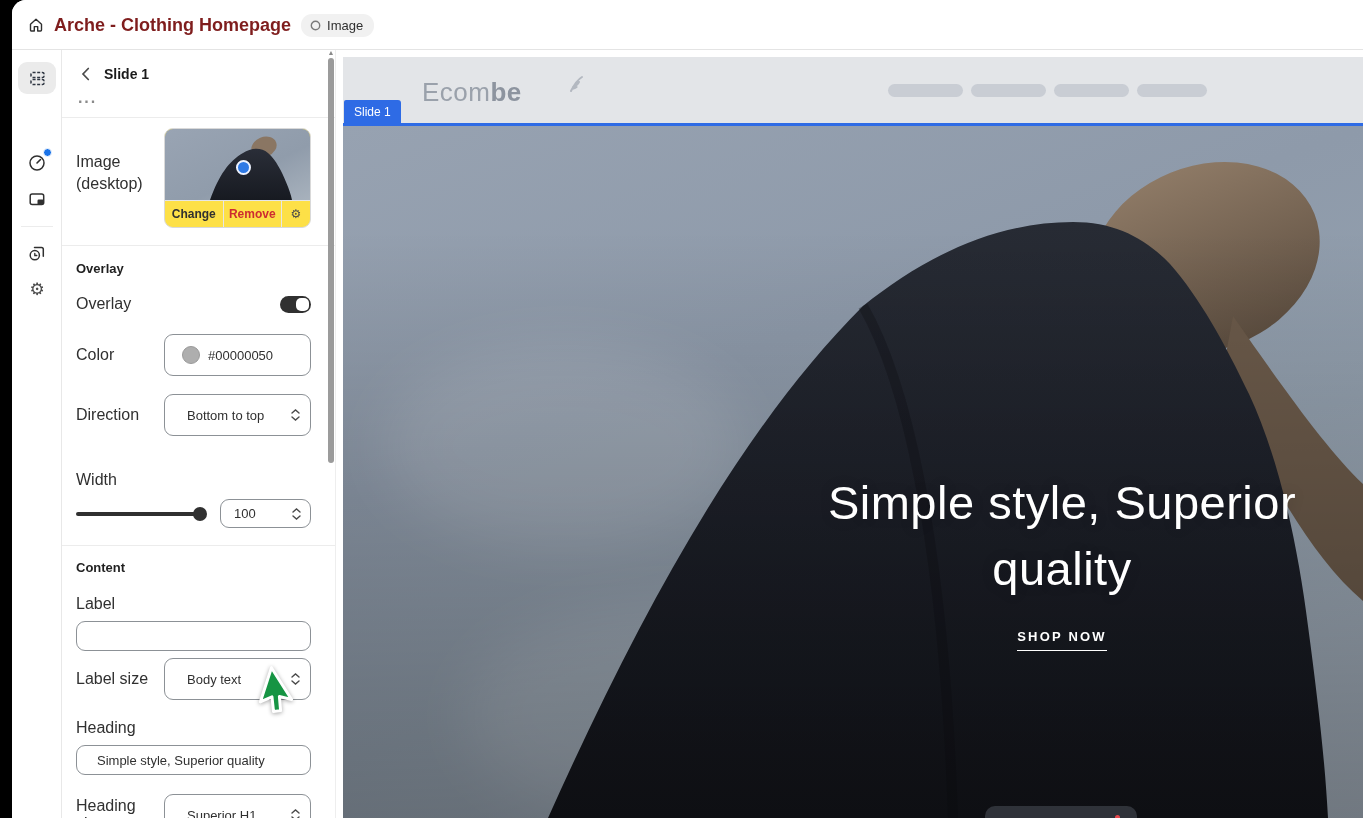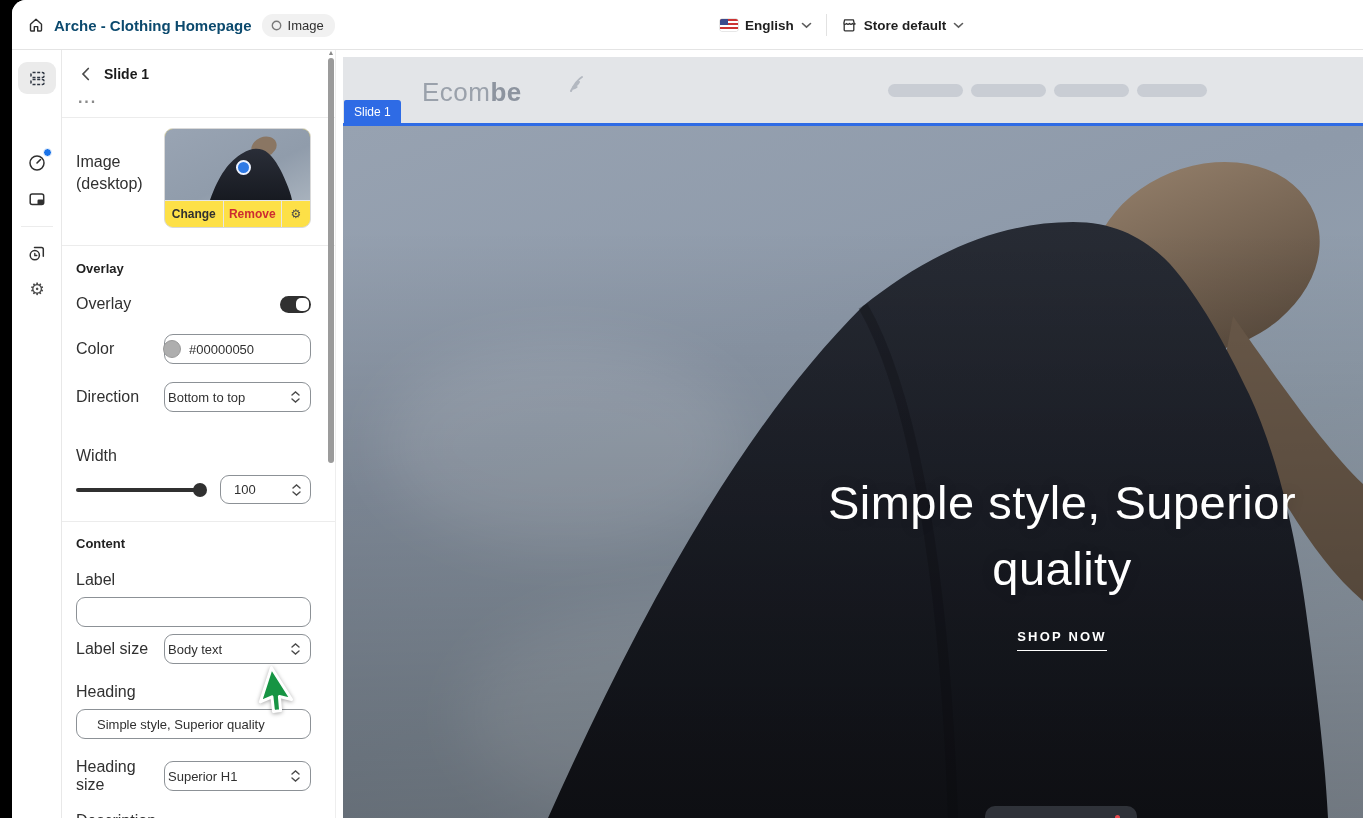--- a/index.html
+++ b/index.html
@@ -3,21 +3,21 @@
 <meta charset="utf-8">
 <style>
   html,body{margin:0;padding:0;background:#000;}
   *{box-sizing:border-box;font-family:"Liberation Sans",sans-serif;}
   #stage{position:relative;width:1363px;height:818px;overflow:hidden;background:#000;}
   #app{position:absolute;left:12px;top:0;width:1351px;height:818px;background:#fff;border-top-left-radius:14px;overflow:hidden;}
 
   
   .topbar{position:absolute;left:0;top:0;width:100%;height:50px;background:#fff;border-bottom:1px solid #e4e4e4;}
   .tb-left{position:absolute;left:16px;top:0;height:50px;display:flex;align-items:center;gap:10px;}
-  .tb-title{font-size:15px;font-weight:700;color:#0c4a6e;}
+  .tb-title{font-size:18px;font-weight:700;color:#7f1d1d;}
   .badge{display:flex;align-items:center;gap:6px;background:#f1f1f1;border-radius:11px;padding:4px 11px 4px 9px;font-size:13px;color:#303030;}
   .tb-center{position:absolute;left:708px;top:0;height:50px;display:flex;align-items:center;gap:14px;}
   .tb-group{display:flex;align-items:center;gap:7px;font-size:13.5px;font-weight:600;color:#1f1f1f;cursor:pointer;}
   .tb-divider{width:1px;height:22px;background:#e2e2e2;}
   .flag{width:18px;height:12px;border-radius:2px;overflow:hidden;position:relative;background:repeating-linear-gradient(#c33 0 2px,#fff 2px 4px);box-shadow:0 0 0 .5px #d0d0d0;}
   .flag:before{content:"";position:absolute;left:0;top:0;width:8px;height:6px;background:#3b4a8c;}
   svg.ic{display:block;}
 
   
   .iconbar{position:absolute;left:0;top:50px;width:50px;height:768px;background:#fff;border-right:1px solid #e8e8e8;}
@@ -46,21 +46,21 @@
   .media-btn{flex:1;display:flex;align-items:center;justify-content:center;font-weight:600;color:#303030;cursor:pointer;}
   .media-btn + .media-btn{border-left:1px solid #e6e6e6;}
   .media-gear{flex:none;width:29px;display:flex;align-items:center;justify-content:center;border-left:1px solid #e6e6e6;cursor:pointer;}
   .gear-glyph{font-family:"DejaVu Sans",sans-serif;color:#4a4a4a;}
 
   .sec-h{font-size:13px;font-weight:700;color:#1f1f1f;}
 
   .toggle{width:31px;height:17px;background:#303030;border-radius:9px;position:relative;margin-left:auto;cursor:pointer;}
   .toggle:after{content:"";position:absolute;right:2px;top:2px;width:13px;height:13px;border-radius:5px;background:#fff;}
 
-  .input,.select{height:30px;border:1px solid #8c9196;border-radius:9px;background:#fff;display:flex;align-items:center;padding:0 10px 0 3px;font-size:13px;color:#303030;}
+  .input,.select{height:42px;border:1px solid #8c9196;border-radius:9px;background:#fff;display:flex;align-items:center;padding:0 10px 0 22px;font-size:13px;color:#303030;}
   .select{cursor:pointer;}
   .select .sel-txt{flex:1;}
   .swatch{width:18px;height:18px;border-radius:50%;background:#aeaeae;border:1px solid #9a9a9a;margin:0 8px 0 -5px;flex:none;}
   .updown{margin-left:auto;display:flex;flex-direction:column;gap:2px;align-items:center;}
   .text-input{width:100%;height:30px;border:1px solid #8c9196;border-radius:9px;padding:0 20px;font-size:13px;color:#303030;outline:none;}
   textarea.text-input{height:70px;border-radius:9px;resize:none;padding-top:8px;}
 
   .slider-row{display:flex;align-items:center;margin-top:10px;}
   .slider{position:relative;width:129px;height:14px;flex:none;}
   .slider .track{position:absolute;left:0;top:5px;width:100%;height:4px;border-radius:2px;background:#303030;}
@@ -110,39 +110,20 @@
               <path d="M2.5 7.2 8 2.3l5.5 4.9V13a1 1 0 0 1-1 1h-2.8V9.6H6.3V14H3.5a1 1 0 0 1-1-1z" fill="none" stroke="#303030" stroke-width="1.4" stroke-linejoin="round"></path>
             </svg>
       </span>
       <span class="tb-title">Arche - Clothing Homepage</span>
       <span class="badge">
         <svg class="ic" width="11" height="11" viewBox="0 0 11 11">
               <circle cx="5.5" cy="5.5" r="4.2" fill="none" stroke="#7a7a7a" stroke-width="1.4"></circle>
             </svg>
         <span>Image</span>
       </span>
-    </div>
-    <div class="tb-center">
-      <div class="tb-group">
-        <span class="flag"></span>
-        <span>English</span>
-        <svg class="ic" width="11" height="7" viewBox="0 0 11 7">
-              <path d="M1.5 1.5 5.5 5.2 9.5 1.5" fill="none" stroke="#5c5c5c" stroke-width="1.6" stroke-linecap="round"></path>
-            </svg>
-      </div>
-      <div class="tb-divider"></div>
-      <div class="tb-group">
-        <svg class="ic" width="16" height="16" viewBox="0 0 16 16">
-              <path d="M2.8 6.5 3.6 2.8h8.8l.8 3.7M3.2 6.8V13a.8.8 0 0 0 .8.8h8a.8.8 0 0 0 .8-.8V6.8M2.5 6.5c.9 1 2.3 1 3 0 .8 1 2.2 1 3 0 .8 1 2.2 1 3 0 .7 1 2.1 1 3 0" fill="none" stroke="#303030" stroke-width="1.3" stroke-linejoin="round"></path>
-            </svg>
-        <span>Store default</span>
-        <svg class="ic" width="11" height="7" viewBox="0 0 11 7">
-              <path d="M1.5 1.5 5.5 5.2 9.5 1.5" fill="none" stroke="#5c5c5c" stroke-width="1.6" stroke-linecap="round"></path>
-            </svg>
-      </div>
     </div>
   </div>
 
   <div class="iconbar">
     <div class="chip">
       <svg class="ic" width="19" height="19" viewBox="0 0 19 19">
         <rect x="3" y="3.5" width="13" height="5" rx="1.6" fill="none" stroke="#2f3642" stroke-width="1.5" stroke-dasharray="3 1.6"></rect>
         <rect x="3" y="10.5" width="13" height="5" rx="1.6" fill="none" stroke="#2f3642" stroke-width="1.5" stroke-dasharray="3 1.6"></rect>
       </svg>
     </div>

